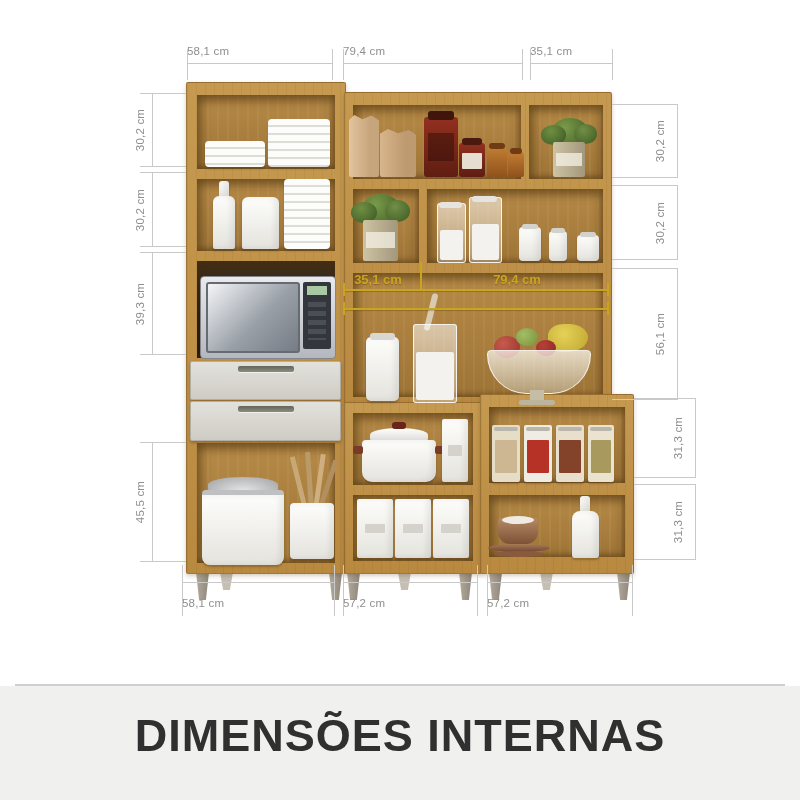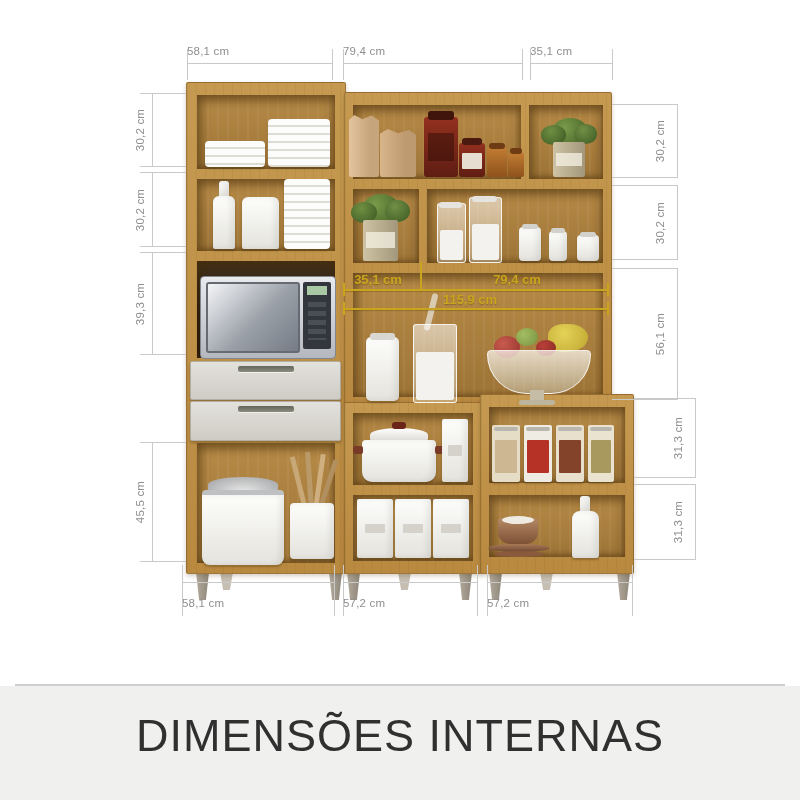--- a/index.html
+++ b/index.html
@@ -67,21 +67,21 @@
           background:linear-gradient(180deg,#63655a,#8b8d80);border-radius:2px;
           box-shadow:0 1px 0 rgba(255,255,255,.55);}
   .pack{border-radius:2px;box-shadow:0 2px 2px rgba(60,40,10,.3);}
   .packlbl{position:absolute;left:3px;right:3px;top:26%;height:58%;border-radius:1px;}
   .cliptop{position:absolute;left:2px;right:2px;top:2px;height:4px;background:#b9b6ad;border-radius:2px;}
   .smudge{position:absolute;left:22%;right:22%;top:42%;height:16%;background:#d4d2ca;border-radius:1px;}
   
   .footer-rule{position:absolute;left:15px;top:684px;width:770px;height:2px;background:#cfcfcf;z-index:8;}
   .footer{position:absolute;left:0;top:686px;width:800px;height:114px;background:#f0f0ef;z-index:7;}
   .title{position:absolute;left:0;right:0;top:24px;text-align:center;font-size:45px;
-         color:#303030;letter-spacing:1px;font-weight:400;}
+         color:#303030;letter-spacing:1px;font-weight:700;}
 </style>
 </head>
 <body>
 
 <div class="stage">
 
   <div class="wood" style="left:186px;top:82px;width:158px;height:490px">
     <div class="cavity" style="left:10px;top:12px;width:138px;height:74px"></div>
     <div class="cavity" style="left:10px;top:96px;width:138px;height:72px"></div>
     <div class="cavity dark" style="left:10px;top:178px;width:138px;height:97px"></div>
@@ -351,21 +351,20 @@
       <i class="ht b"></i>
     <span class="dlab vlab" style="right:12px;top:50%">31,3 cm</span>
     </div>
 
   <span class="ylab" style="left:345px;top:272px;width:66px">35,1 cm</span>
   <span class="ylab" style="left:426px;top:272px;width:182px">79,4 cm</span>
   <i class="yline" style="left:343px;top:289px;width:266px"></i>
   <i class="ytick" style="left:420px;top:262px;height:29px"></i>
   <i class="ytick" style="left:343px;top:283px;height:13px"></i>
   <i class="ytick" style="left:607px;top:283px;height:13px"></i>
-  <span class="ylab" style="left:380px;top:292px;width:180px">115,9 cm</span>
   <i class="yline" style="left:343px;top:308px;width:266px"></i>
   <i class="ytick" style="left:343px;top:302px;height:13px"></i>
   <i class="ytick" style="left:607px;top:302px;height:13px"></i>
 
   <div class="footer-rule"></div>
   <div class="footer">
     <div class="title">DIMENSÕES INTERNAS</div>
   </div>
 </div>
 

